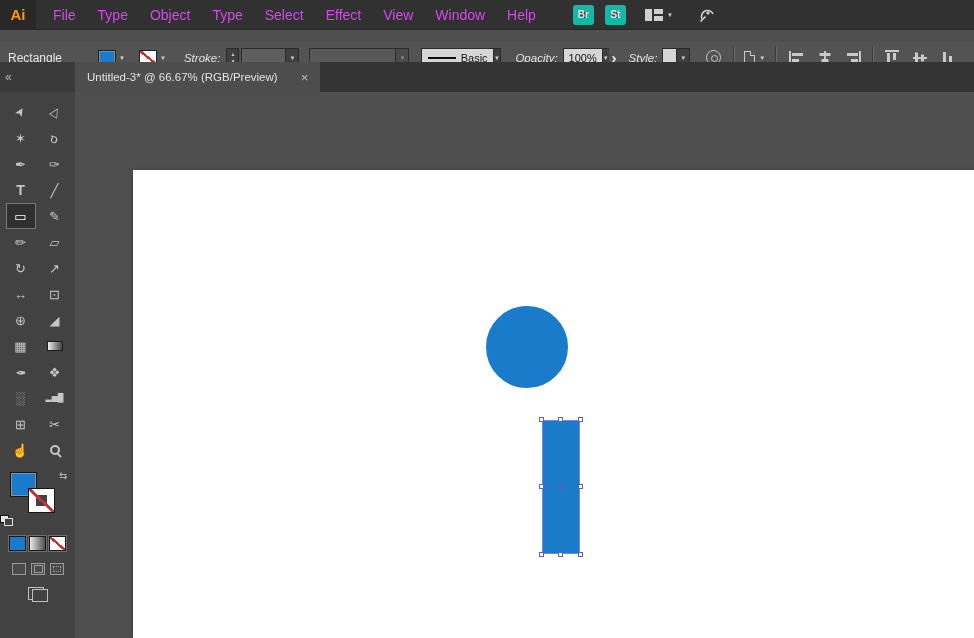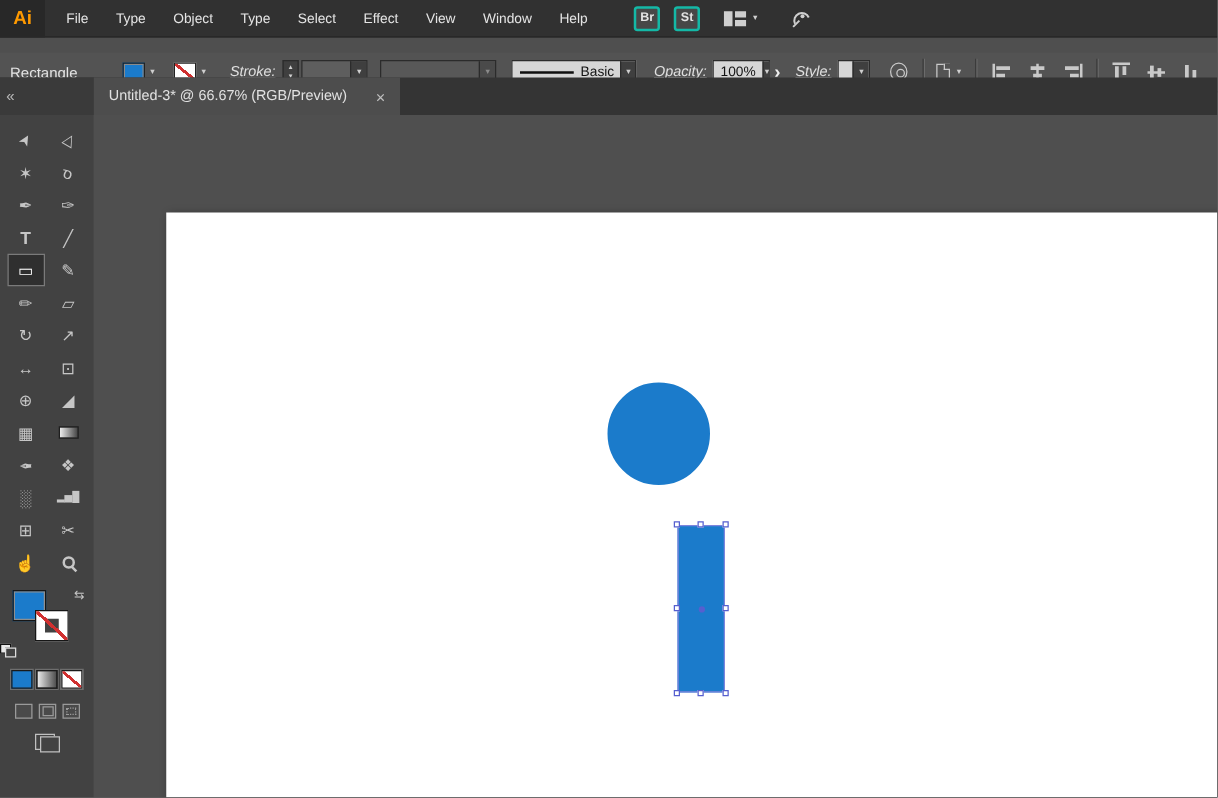--- a/index.html
+++ b/index.html
@@ -7,23 +7,23 @@
   body { font-family:"Liberation Sans", sans-serif; }
   .screen { position:relative; width:974px; height:638px; overflow:hidden;
             background:#4F4F4F; color:#D6D6D6; font-size:12px; }
 
   
   .menubar { position:absolute; left:0; top:0; right:0; height:30px; background:#313131;
              display:flex; align-items:center; border-bottom:1px solid #262626; }
   .app-logo { width:36px; height:30px; background:#282828; color:#FF9A00; font-weight:bold;
               font-size:15px; display:flex; align-items:center; justify-content:center; }
   .menu-items { display:flex; align-items:center; margin-left:6px; }
-  .menu-item { padding:0 11px; font-size:11px; color:#e5e5e5; line-height:30px; cursor:default; }
+  .menu-item { padding:0 11px; font-size:14px; color:#d946ef; line-height:30px; cursor:default; }
   .menubar-right { display:flex; align-items:center; gap:11px; margin-left:26px; }
-  .badge { width:21px; height:20px; border:2px solid #14b8a6; border-radius:3px; background:#474747;
+  .badge { width:21px; height:20px; border:7px solid #14b8a6; border-radius:3px; background:#474747;
            color:#E3E3E3; font-size:10px; font-weight:bold; display:flex; align-items:center; justify-content:center; }
   .ws-group { display:flex; align-items:center; gap:4px; margin-left:8px; }
   .caret { font-size:6px; color:#CFCFCF; }
   .gpu { margin-left:14px; display:flex; align-items:center; }
 
   
   .controlbar { position:absolute; left:0; top:42px; right:0; height:32px; background:#535353;
                 border-bottom:1px solid #272727; display:flex; align-items:center;
                 padding:0 8px; overflow:hidden; white-space:nowrap; }
   .cb-label { color:#E4E4E4; font-size:12px; margin-right:36px; }
@@ -55,21 +55,21 @@
   .page-ic::after { content:""; position:absolute; right:-1px; top:-1px; width:4px; height:4px;
                     background:#535353; border-left:1px solid #C9C9C9; border-bottom:1px solid #C9C9C9; }
   .align-btn { width:26px; height:24px; display:flex; align-items:center; justify-content:center; }
   .align-btn svg { display:block; }
   .align-btn rect { fill:#C9C9C9; }
 
   
   .m-fill { margin-right:14px; } .m-stroke { margin-right:18px; }
   .m-strokelbl { margin-right:6px; } .m-stepper { margin-right:2px; }
   .m-weight { margin-right:10px; width:58px; } .m-wide { margin-right:12px; width:100px; }
-  .m-brush { margin-right:14px; width:100px; } .m-opac-lbl { margin-right:5px; }
+  .m-brush { margin-right:14px; width:80px; } .m-opac-lbl { margin-right:5px; }
   .m-opac { margin-right:3px; width:46px; } .m-chev { margin-right:12px; }
   .m-style-lbl { margin-right:5px; } .m-style { margin-right:16px; width:28px; }
   .m-wheel { margin-right:12px; } .m-sep1 { margin-right:10px; }
   .m-doc { margin-right:10px; } .m-sep2 { margin-right:8px; }
   .align-group { display:flex; align-items:center; gap:2px; }
   .m-sep3 { margin:0 6px; }
 
   
   .tabrow { position:absolute; left:0; top:62px; right:0; height:30px; background:#343434; display:flex; }
   .panel-strip { width:75px; height:30px; display:flex; align-items:center; padding-left:5px;

